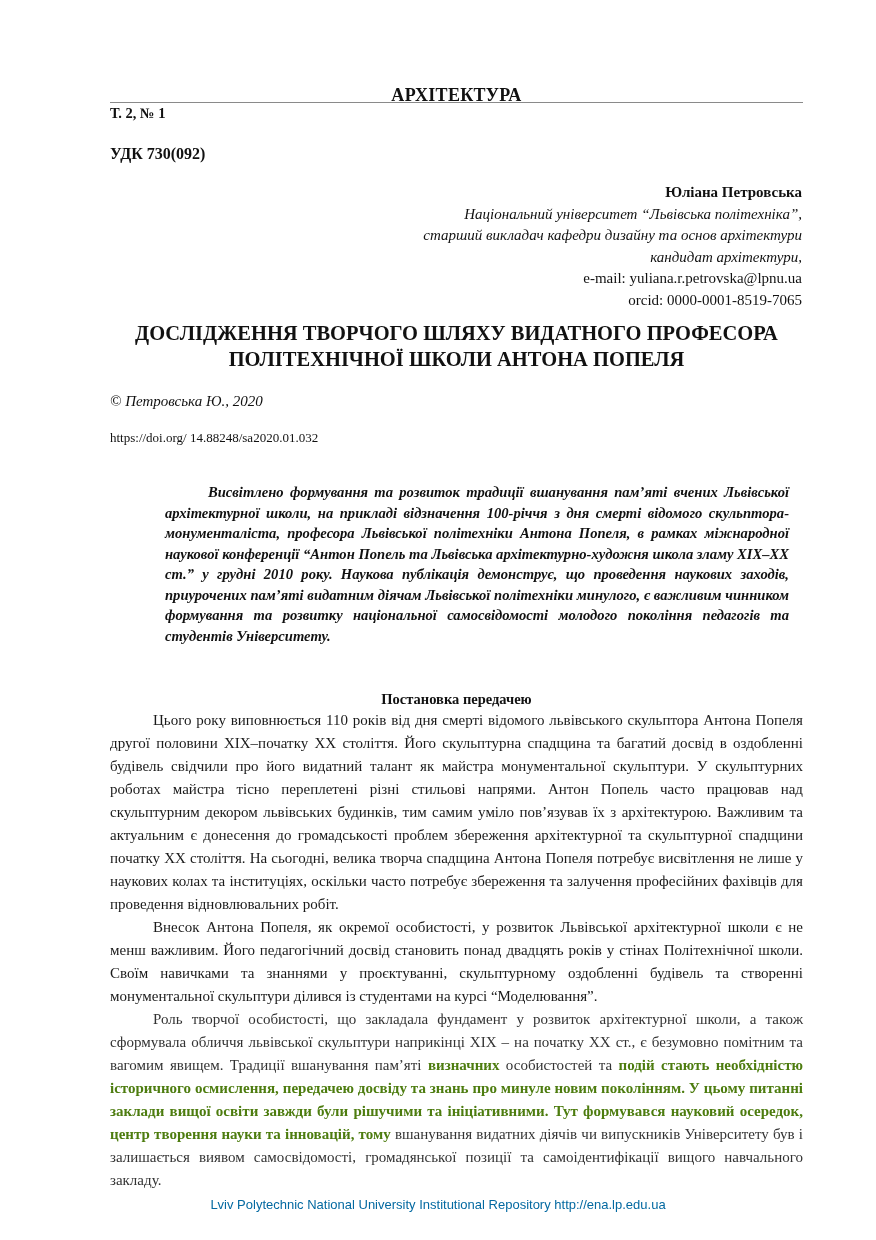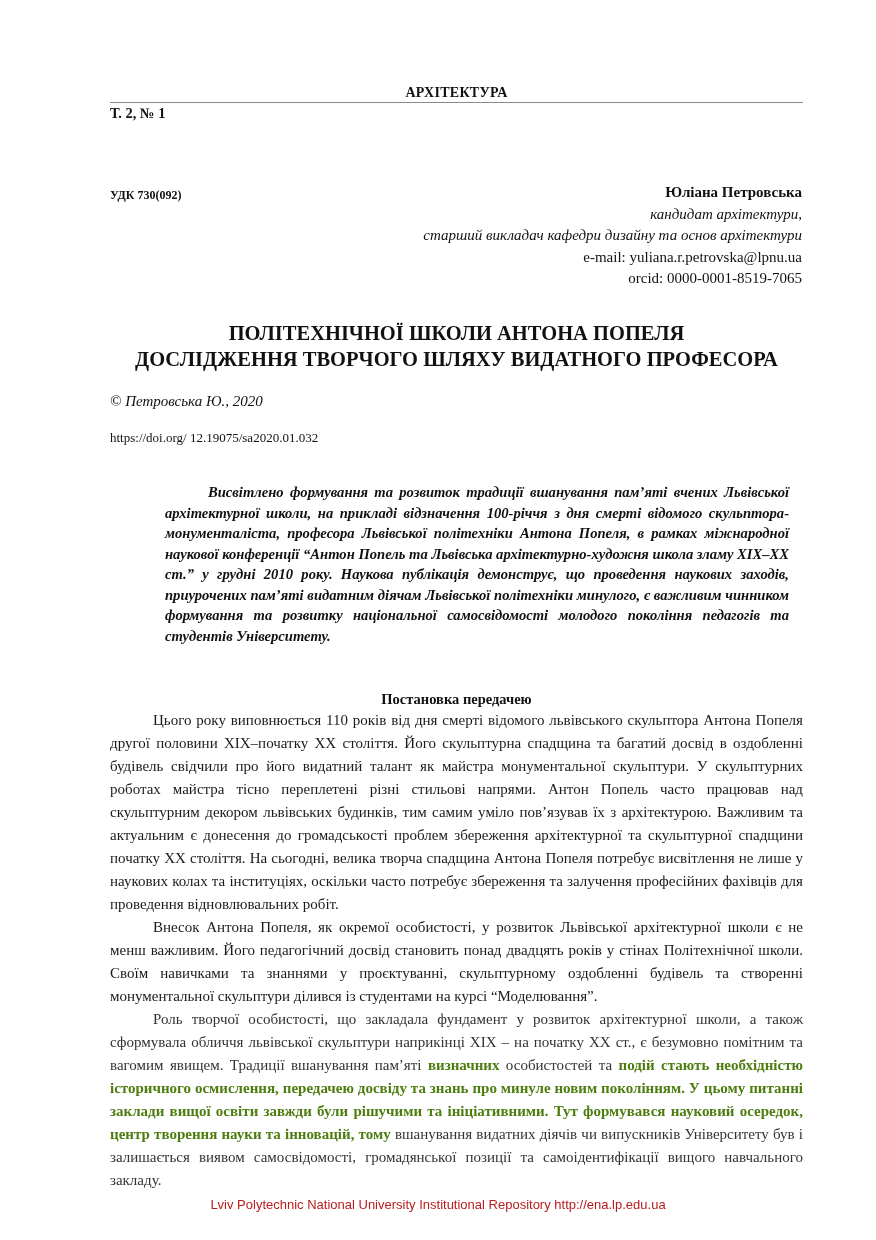--- a/index.html
+++ b/index.html
@@ -14,35 +14,35 @@
       overflow: hidden;
       font-family: "Liberation Serif", "DejaVu Serif", serif;
       color: #111111;
     }
     .abs { position: absolute; }
 
     .journal-section {
       left: 110px; width: 693px; top: 85px;
       text-align: center;
       font-weight: bold;
-      font-size: 14px;
+      font-size: 18px;
       letter-spacing: 0.3px;
     }
     .header-rule {
       left: 110px; width: 693px; top: 102px;
       height: 0;
       border-top: 1.5px solid #8a8a8a;
     }
     .volume {
       left: 110px; top: 105px;
       font-weight: bold; font-size: 14.5px; text-align: right;
     }
     .udc {
       left: 110px; top: 145px;
-      font-weight: bold; font-size: 12px; margin-top: 43px;
+      font-weight: bold; font-size: 16px;
     }
 
     .author-block {
       right: 74px; top: 182px;
       text-align: right;
       font-size: 15px;
       line-height: 21.5px;
     }
     .author-name { font-weight: bold; }
     .author-aff { font-style: italic; }
@@ -89,46 +89,47 @@
     }
     .body-text p { margin: 0; text-indent: 43px; }
     .body-text .b { font-weight: bold; font-family: "Liberation Serif", serif; color: #4d7c0f; }
     .body-text .lite { color: #333; }
 
     .footer-note {
       left: 0; width: 876px; top: 1197px;
       text-align: center;
       font-family: "Liberation Sans", "DejaVu Sans", sans-serif;
       font-size: 13px;
-      color: #b91c1c;
+      color: #0369a1;
     }
   </style>
 </head>
 <body>
 
 <div class="abs journal-section">АРХІТЕКТУРА</div>
 <div class="abs header-rule"></div>
 <div class="abs volume">Т. 2, № 1</div>
 <div class="abs udc">УДК 730(092)</div>
 
 <div class="abs author-block">
   <div class="author-name">Юліана Петровська</div>
+  <div class="author-aff">Національний університет “Львівська політехніка”,</div>
+  <div class="author-aff">старший викладач кафедри дизайну та основ архітектури</div>
   <div class="author-aff">кандидат архітектури,</div>
-  <div class="author-aff">старший викладач кафедри дизайну та основ архітектури</div>
   <div>e-mail: yuliana.r.petrovska@lpnu.ua</div>
   <div>orcid: 0000-0001-8519-7065</div>
 </div>
 
 <div class="abs title">
+  <div>ДОСЛІДЖЕННЯ ТВОРЧОГО ШЛЯХУ ВИДАТНОГО ПРОФЕСОРА</div>
   <div>ПОЛІТЕХНІЧНОЇ ШКОЛИ АНТОНА ПОПЕЛЯ</div>
-  <div>ДОСЛІДЖЕННЯ ТВОРЧОГО ШЛЯХУ ВИДАТНОГО ПРОФЕСОРА</div>
 </div>
 
 <div class="abs copyright">© Петровська Ю., 2020</div>
-<div class="abs doi">https://doi.org/ 12.19075/sa2020.01.032</div>
+<div class="abs doi">https://doi.org/ 14.88248/sa2020.01.032</div>
 
 <div class="abs abstract">
   <p>Висвітлено формування та розвиток традиції вшанування пам’яті вчених Львівської архітектурної школи, на прикладі відзначення 100-річчя з дня смерті відомого скуль­птора-монументаліста, професора Львівської політехніки Антона Попеля, в рамках міжнародної наукової конференції “Антон Попель та Львівська архітектурно-художня школа зламу XIX–XX ст.” у грудні 2010 року. Наукова публікація демонструє, що про­ведення наукових заходів, приурочених пам’яті видатним діячам Львівської політехніки минулого, є важливим чинником формування та розвитку національної самосвідомості молодого покоління педагогів та студентів Університету.</p>
 </div>
 
 <div class="abs section-heading">Постановка передачею</div>
 
 <div class="abs body-text">
   <p>Цього року виповнюється 110 років від дня смерті відомого львівського скульптора Антона Попеля другої половини XIX–початку XX століття. Його скульптурна спадщина та багатий досвід в оздобленні будівель свідчили про його видатний талант як майстра монументальної скульптури. У скульптурних роботах майстра тісно переплетені різні стильові напрями. Антон Попель часто працював над скульптурним декором львівських будинків, тим самим уміло пов’язував їх з архітектурою. Важливим та актуальним є донесення до громадськості проблем збереження архі­тектурної та скульптурної спадщини початку XX століття. На сьогодні, велика творча спадщина Антона Попеля потребує висвітлення не лише у наукових колах та інституціях, оскільки часто потребує збереження та залучення професійних фахівців для проведення відновлювальних робіт.</p>
   <p>Внесок Антона Попеля, як окремої особистості, у розвиток Львівської архітектурної школи є не менш важливим. Його педагогічний досвід становить понад двадцять років у стінах Політех­нічної школи. Своїм навичками та знаннями у проєктуванні, скульптурному оздобленні будівель та створенні монументальної скульптури ділився із студентами на курсі “Моделювання”.</p>

